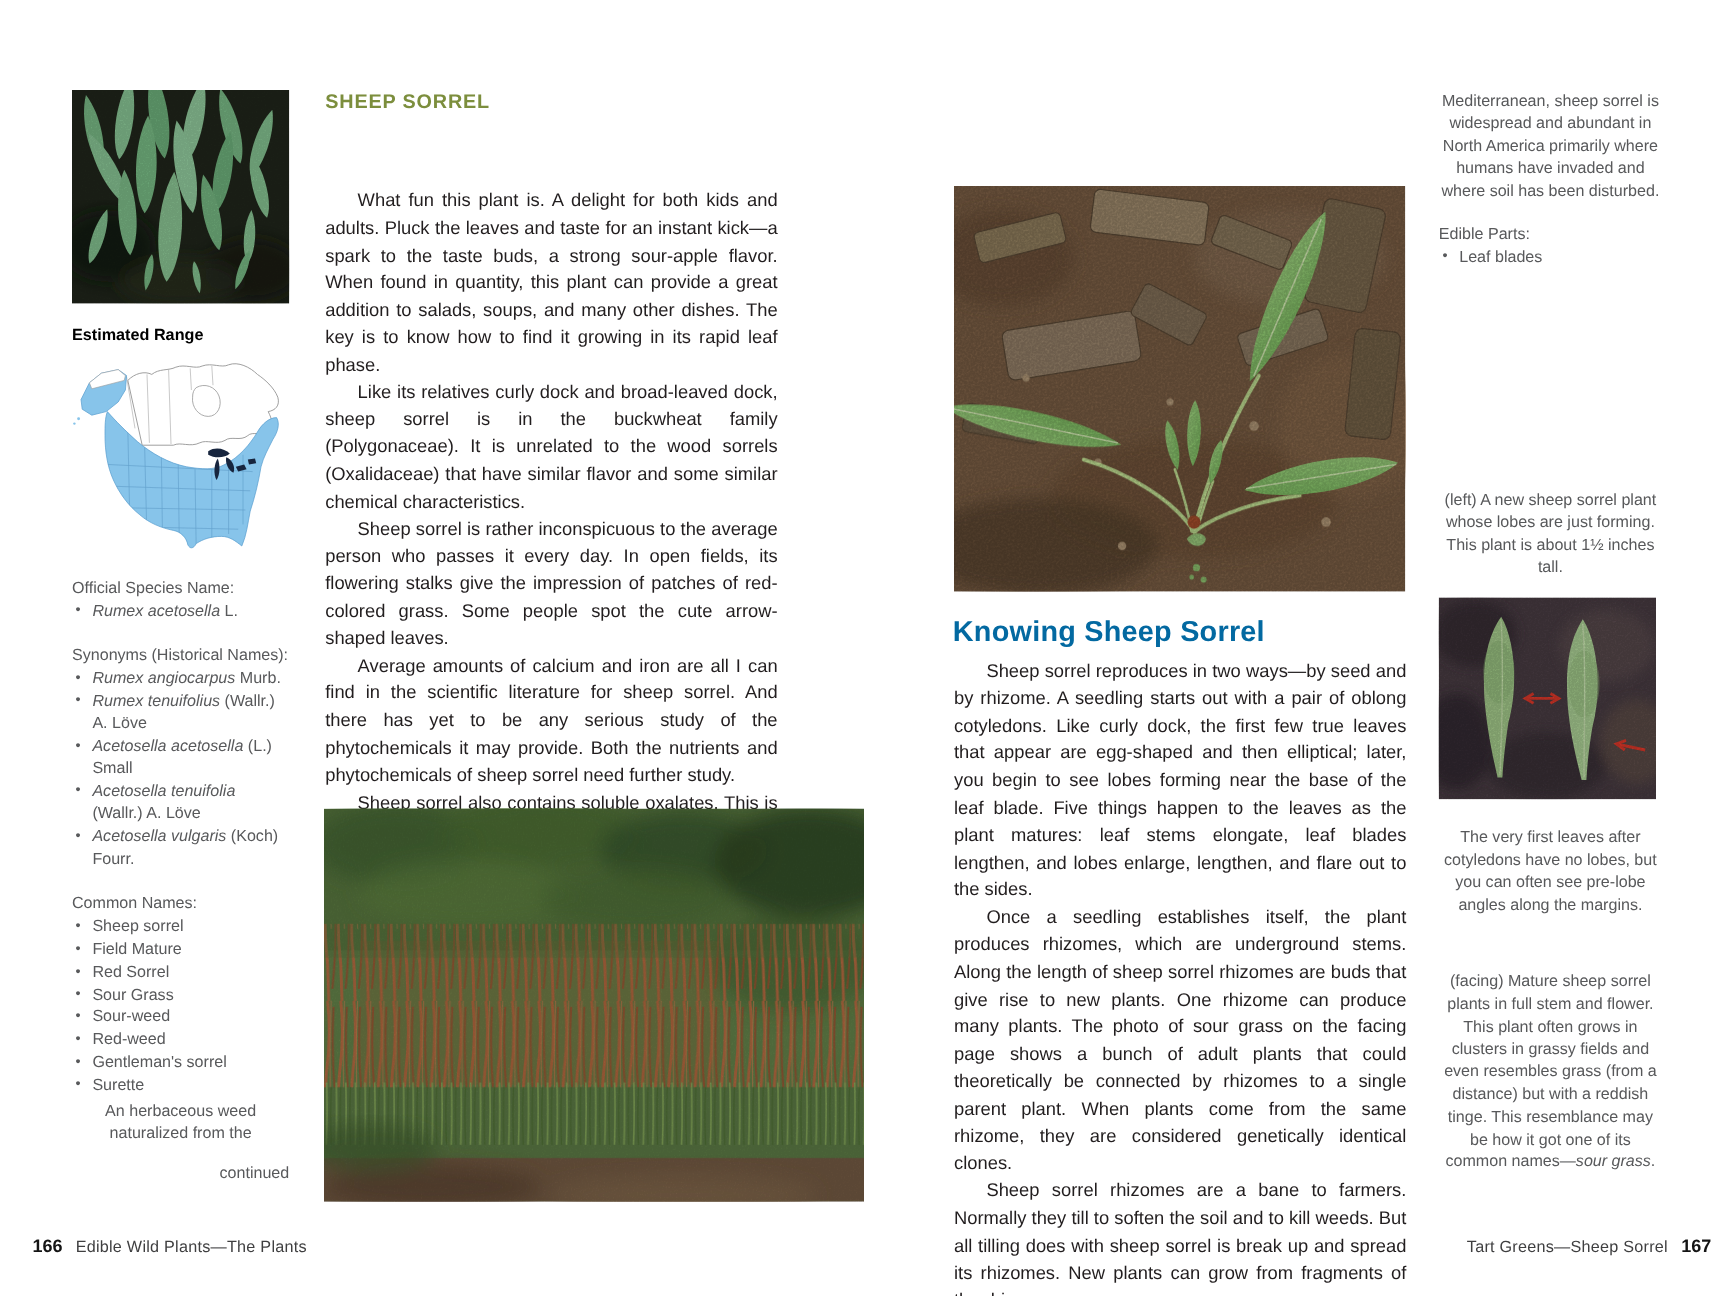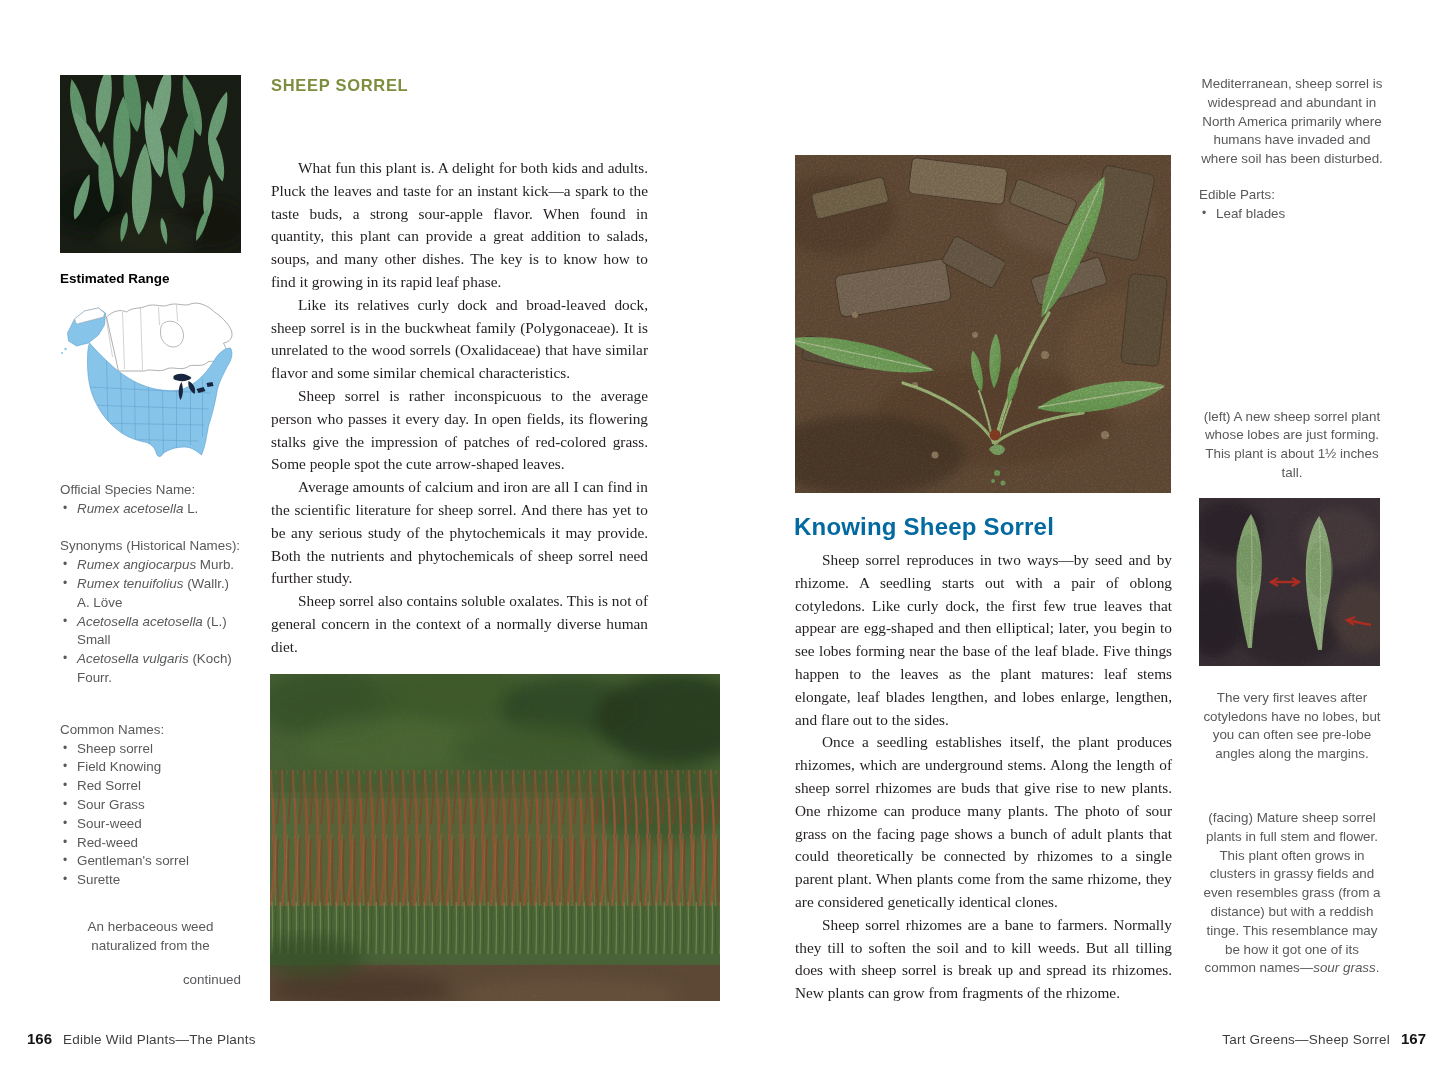--- a/index.html
+++ b/index.html
@@ -22,21 +22,21 @@
   
   .h-green {
     position:absolute; left:271px; top:76px; margin:0;
     font-size:16.5px; font-weight:bold; letter-spacing:.7px; color:#7c8e3d;
   }
   .h-red {
     position:absolute; left:794px; top:513px; margin:0;
     font-size:24px; font-weight:bold; letter-spacing:.2px; color:#0369a1;
   }
   .body-col {
-    position:absolute; font-family:Liberation Serif, serif;
+    position:absolute; font-family:Liberation Sans, sans-serif;
     color:#221e1f; font-size:15.3px; line-height:22.8px; text-align:justify;
   }
   #body-left  { left:271px; top:157px; width:377px; }
   #body-right { left:795px; top:549px; width:377px; }
   .body-col p { margin:0; text-indent:27px; }
   
   .photo { display:block; }
   #photo-field    { position:absolute; left:270px; top:674px; }
   #photo-seedling { position:absolute; left:795px; top:155px; }
   
@@ -144,36 +144,37 @@
     <p class="side-label" style="margin-top:14px">Official Species Name:</p>
     <ul class="side-list">
       <li><span class="it">Rumex acetosella</span><span> L.</span></li>
     </ul>
 
     <p class="side-label" style="margin-top:19px">Synonyms (Historical Names):</p>
     <ul class="side-list">
       <li><span class="it">Rumex angiocarpus</span><span> Murb.</span></li>
       <li><span class="it">Rumex tenuifolius</span><span> (Wallr.) A. Löve</span></li>
       <li><span class="it">Acetosella acetosella</span><span> (L.) Small</span></li>
+      <li><span class="it">Acetosella tenuifolia</span><span> (Wallr.) A. Löve</span></li>
       <li><span class="it">Acetosella vulgaris</span><span> (Koch) Fourr.</span></li>
     </ul>
 
-    <p class="side-label" style="margin-top:33px">Common Names:</p>
+    <p class="side-label" style="margin-top:19px">Common Names:</p>
     <ul class="side-list">
       <li><span>Sheep sorrel</span></li>
-      <li><span>Field Knowing</span></li>
+      <li><span>Field Mature</span></li>
       <li><span>Red Sorrel</span></li>
       <li><span>Sour Grass</span></li>
       <li><span>Sour-weed</span></li>
       <li><span>Red-weed</span></li>
       <li><span>Gentleman's sorrel</span></li>
       <li><span>Surette</span></li>
     </ul>
 
-    <p class="side-text" style="margin-top:28px">An herbaceous weed naturalized from the</p>
+    <p class="side-text" style="margin-top:3px">An herbaceous weed naturalized from the</p>
     <p class="continued">continued</p>
   </div>
 
   <h1 class="h-green">SHEEP SORREL</h1>
 
   <div id="body-left" class="body-col">
     <p>What fun this plant is. A delight for both kids and adults. Pluck the leaves and taste for an instant kick—a spark to the taste buds, a strong sour-apple flavor. When found in quantity, this plant can provide a great addition to salads, soups, and many other dishes. The key is to know how to find it growing in its rapid leaf phase.</p>
     <p>Like its relatives curly dock and broad-leaved dock, sheep sorrel is in the buckwheat family (Polygonaceae). It is unrelated to the wood sorrels (Oxalidaceae) that have similar flavor and some similar chemical characteristics.</p>
     <p>Sheep sorrel is rather inconspicuous to the average person who passes it every day. In open fields, its flowering stalks give the impression of patches of red-colored grass. Some people spot the cute arrow-shaped leaves.</p>
     <p>Average amounts of calcium and iron are all I can find in the scientific literature for sheep sorrel. And there has yet to be any serious study of the phytochemicals it may provide. Both the nutrients and phytochemicals of sheep sorrel need further study.</p>

